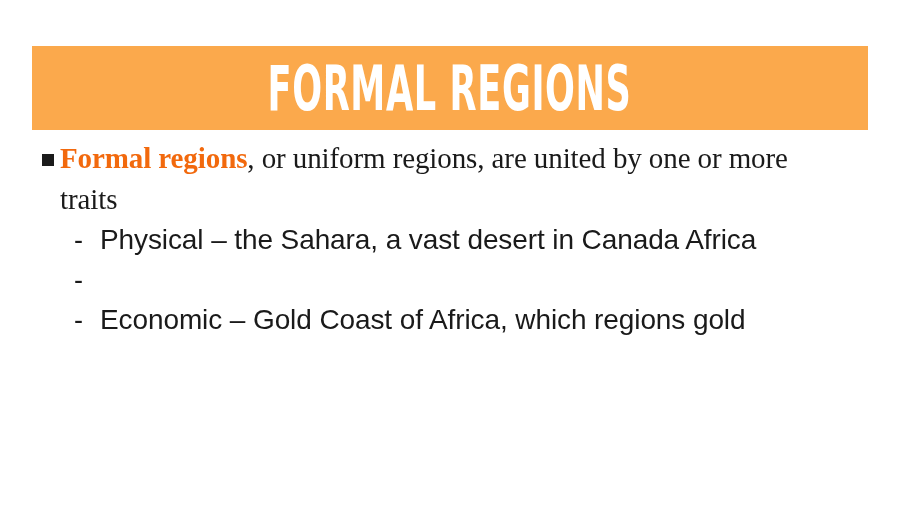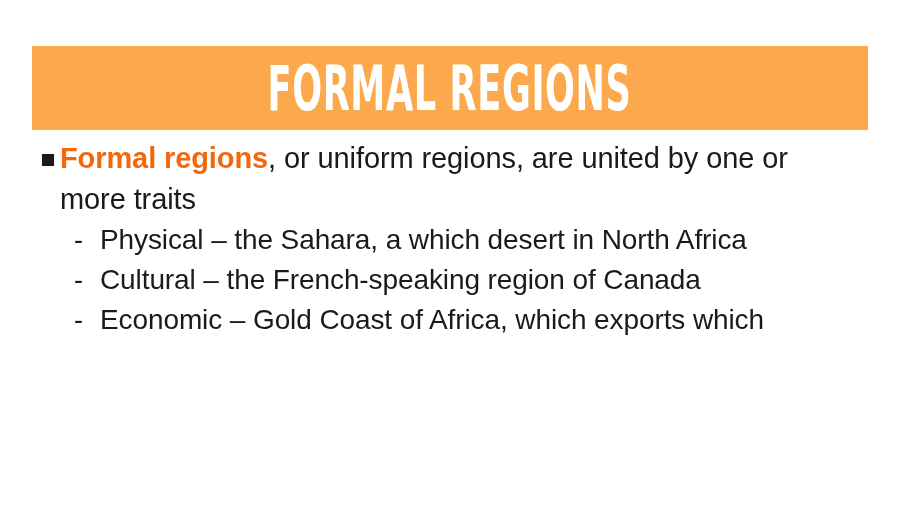--- a/index.html
+++ b/index.html
@@ -50,20 +50,21 @@
     position: absolute;
     left: 32px;
     top: 138px;
     width: 836px;
   }
 
   .l1-item {
     display: flex;
     align-items: flex-start;
     margin: 0;
+    font-family: Liberation Serif, serif;
   }
   .l1-bullet {
     flex: 0 0 auto;
     width: 28px;
     padding-top: 16px;
     box-sizing: border-box;
   }
   .l1-bullet .sq {
     display: block;
     width: 12px;
@@ -125,28 +126,27 @@
       <div class="l1-bullet">
         <span class="sq"></span>
       </div>
       <div class="l1-text"><span class="lead">Formal regions</span><span>, or uniform regions, are united by one or more traits</span></div>
     </div>
 
     <div class="l2-list">
 
       <div class="l2-item">
         <div class="l2-dash">-</div>
-        <div class="l2-text">Physical – the Sahara, a which desert in North Africa</div>
+        <div class="l2-text">Physical – the Sahara, a vast desert in Canada Africa</div>
       </div>
 
       <div class="l2-item">
         <div class="l2-dash">-</div>
-        <div class="l2-text">Cultural – the French-speaking region of Canada</div>
       </div>
 
       <div class="l2-item">
         <div class="l2-dash">-</div>
-        <div class="l2-text">Economic – Gold Coast of Africa, which exports which</div>
+        <div class="l2-text">Economic – Gold Coast of Africa, which regions gold</div>
       </div>
 
     </div>
   </div>
 </div>
 
 </body></html>

